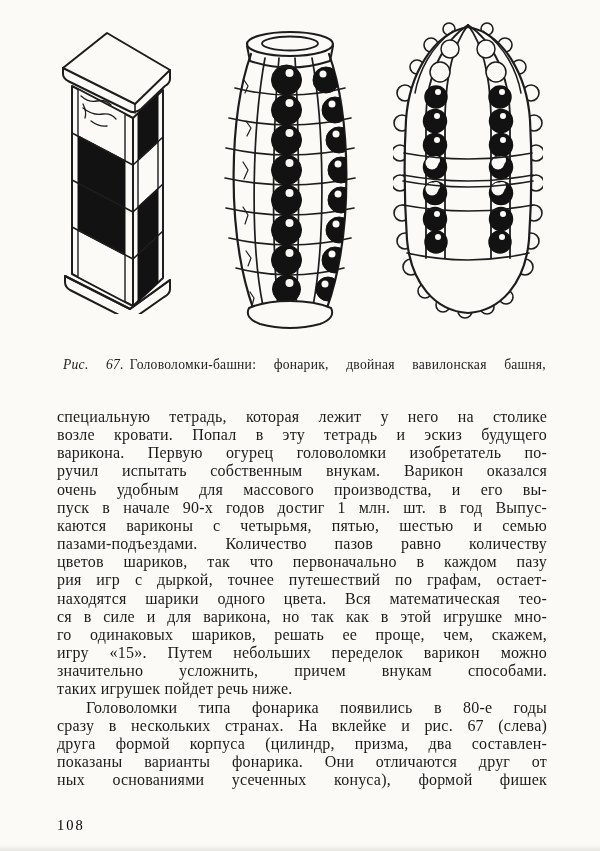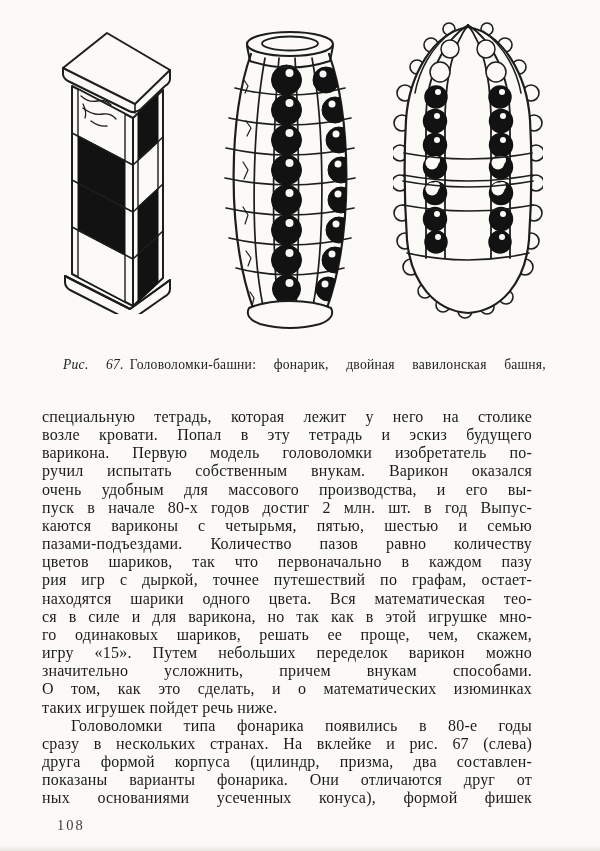--- a/index.html
+++ b/index.html
@@ -20,30 +20,30 @@
   svg .hl{fill:#fbfaf6;stroke:none;}
 
   .caption{
     position:absolute;left:63px;top:356px;width:483px;
     font-size:13.6px;line-height:18.5px;letter-spacing:.25px;
     color:#222;
   }
   .cap-l1{text-align:justify;text-align-last:justify;}
   .cap-label{font-style:italic;padding-right:6px;}
   .body-text{
-    position:absolute;left:42px;top:408px;width:490px;
+    position:absolute;left:57px;top:408px;width:490px;
     font-size:16px;line-height:18.15px;letter-spacing:.2px;
     color:#1b1b1b;
   }
   .jline{text-align:justify;text-align-last:justify;white-space:normal;}
   .jline.endpara{text-align-last:left;}
   .jline.indent{text-indent:29px;}
   .page-number{
     position:absolute;left:57px;top:817px;
-    font-size:14.5px;letter-spacing:2px;color:#404040;
+    font-size:14.5px;letter-spacing:2px;color:#000000;
   }
   .page-edge-shadow{
     position:absolute;left:0;bottom:0;width:600px;height:6px;
     background:linear-gradient(to bottom, rgba(0,0,0,0), rgba(90,85,75,.12));
   }
 </style>
 </head>
 <body>
 
 <div class="page">
@@ -260,34 +260,33 @@
 
   <div class="caption">
     <div class="cap-l1">
       <span class="cap-label">Рис. 67.</span><span>Головоломки-башни: фонарик, двойная вавилонская башня,</span>
     </div>
   </div>
 
   <div class="body-text">
     <div class="jline">специальную тетрадь, которая лежит у него на столике</div>
     <div class="jline">возле кровати. Попал в эту тетрадь и эскиз будущего</div>
-    <div class="jline">варикона. Первую модель головоломки изобретатель по-</div>
+    <div class="jline">варикона. Первую огурец головоломки изобретатель по-</div>
     <div class="jline">ручил испытать собственным внукам. Варикон оказался</div>
     <div class="jline">очень удобным для массового производства, и его вы-</div>
-    <div class="jline">пуск в начале 80-х годов достиг 2 млн. шт. в год Выпус-</div>
+    <div class="jline">пуск в начале 90-х годов достиг 1 млн. шт. в год Выпус-</div>
     <div class="jline">каются вариконы с четырьмя, пятью, шестью и семью</div>
     <div class="jline">пазами-подъездами. Количество пазов равно количеству</div>
     <div class="jline">цветов шариков, так что первоначально в каждом пазу</div>
     <div class="jline">рия игр с дыркой, точнее путешествий по графам, остает-</div>
     <div class="jline">находятся шарики одного цвета. Вся математическая тео-</div>
     <div class="jline">ся в силе и для варикона, но так как в этой игрушке мно-</div>
     <div class="jline">го одинаковых шариков, решать ее проще, чем, скажем,</div>
     <div class="jline">игру «15». Путем небольших переделок варикон можно</div>
     <div class="jline">значительно усложнить, причем внукам способами.</div>
-    <div class="jline">О том, как это сделать, и о математических изюминках</div>
     <div class="jline endpara">таких игрушек пойдет речь ниже.</div>
     <div class="jline indent">Головоломки типа фонарика появились в 80-е годы</div>
     <div class="jline">сразу в нескольких странах. На вклейке и рис. 67 (слева)</div>
     <div class="jline">друга формой корпуса (цилиндр, призма, два составлен-</div>
     <div class="jline">показаны варианты фонарика. Они отличаются друг от</div>
     <div class="jline">ных основаниями усеченных конуса), формой фишек</div>
   </div>
 
   <div class="page-number">108</div>
   <div class="page-edge-shadow"></div>

